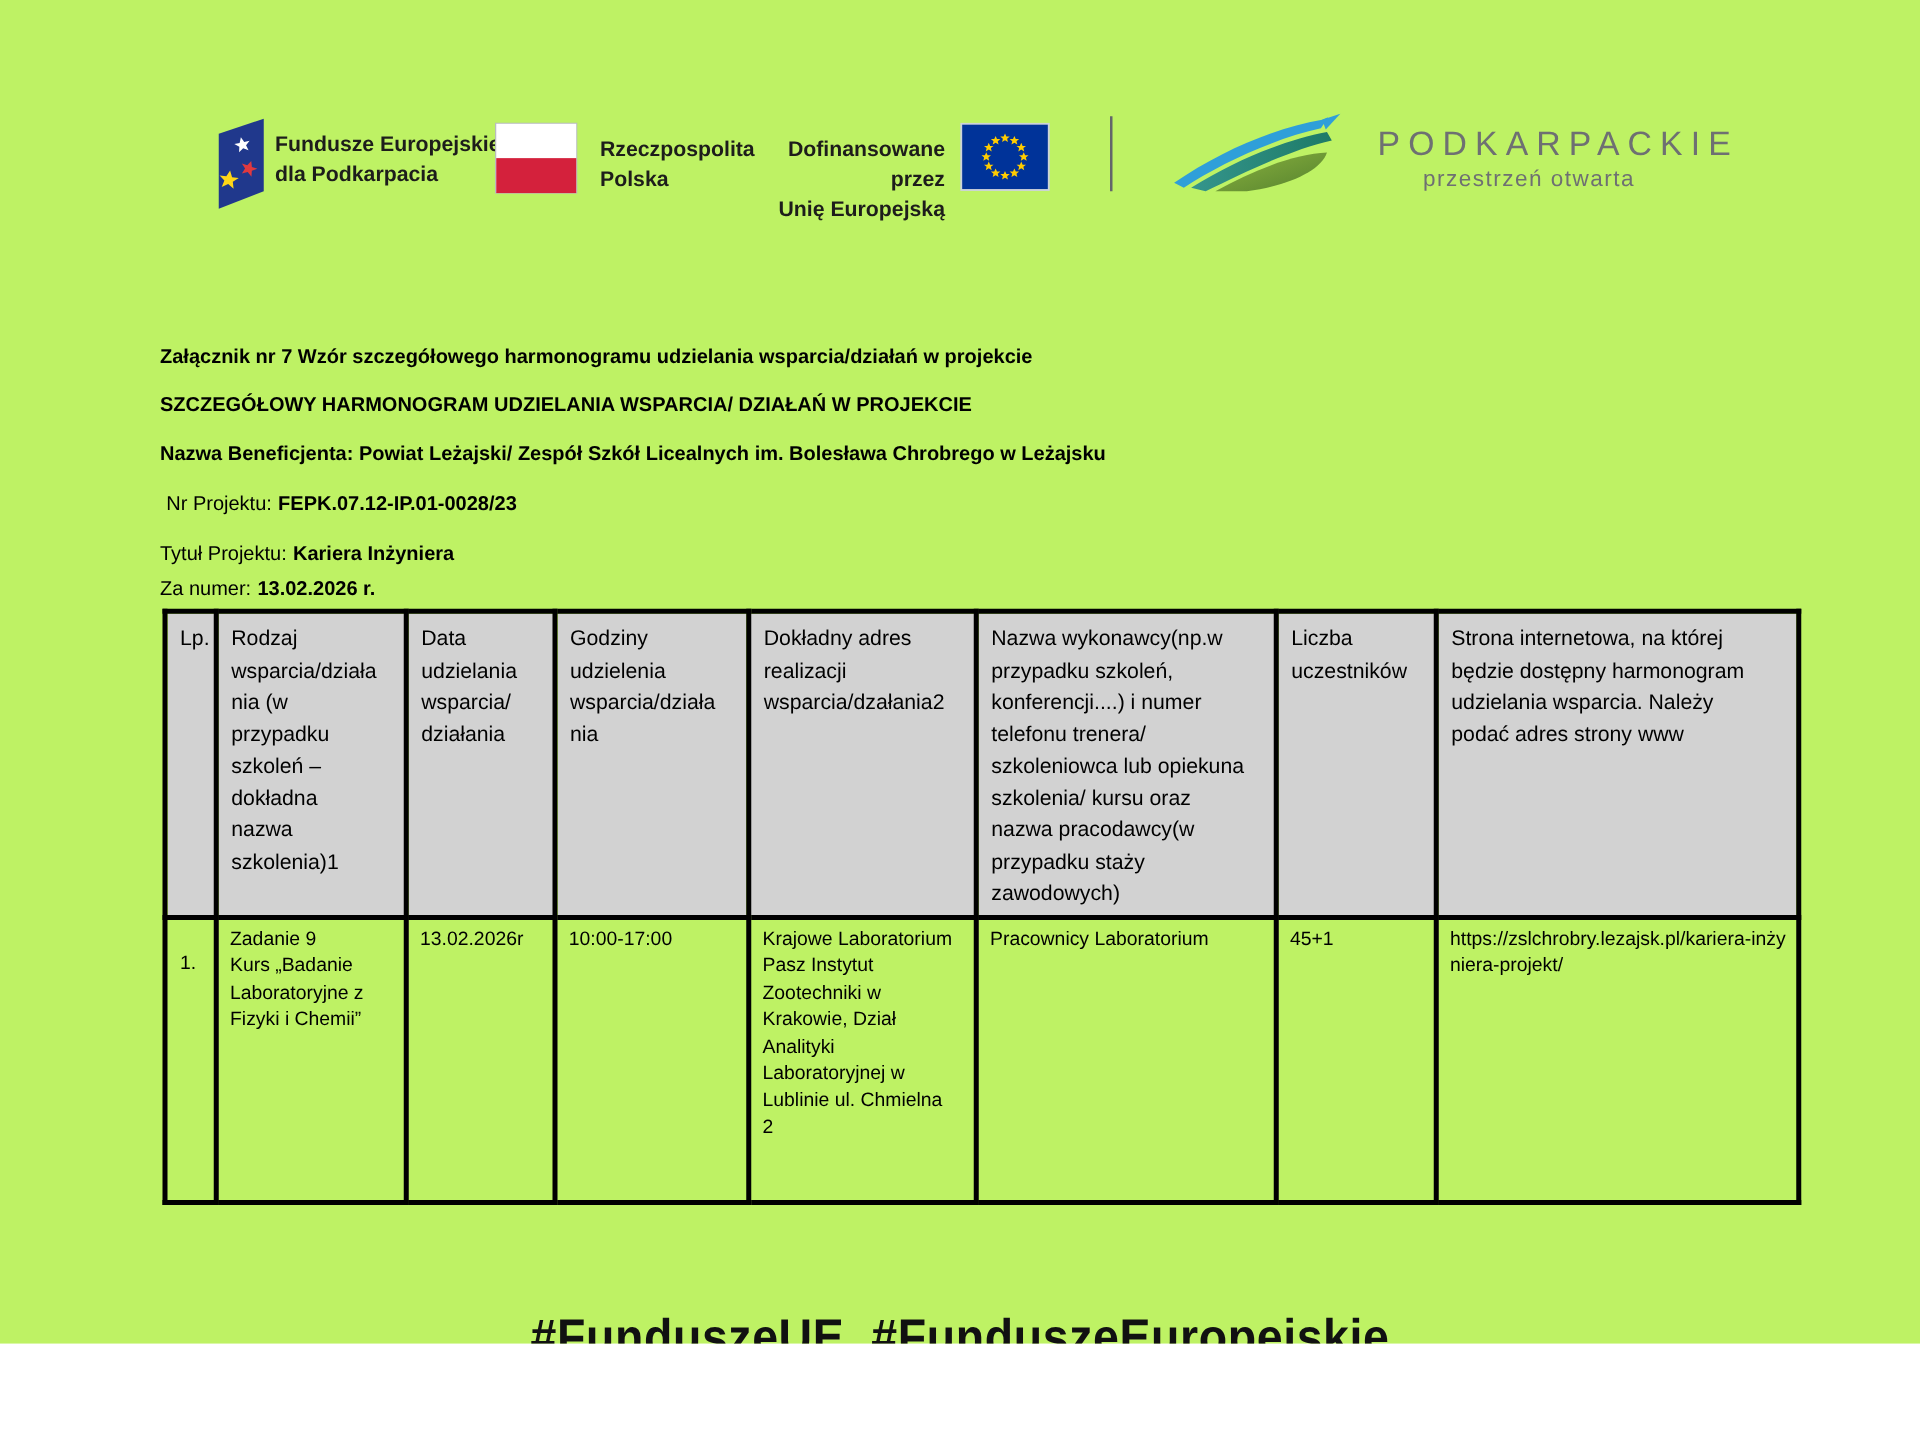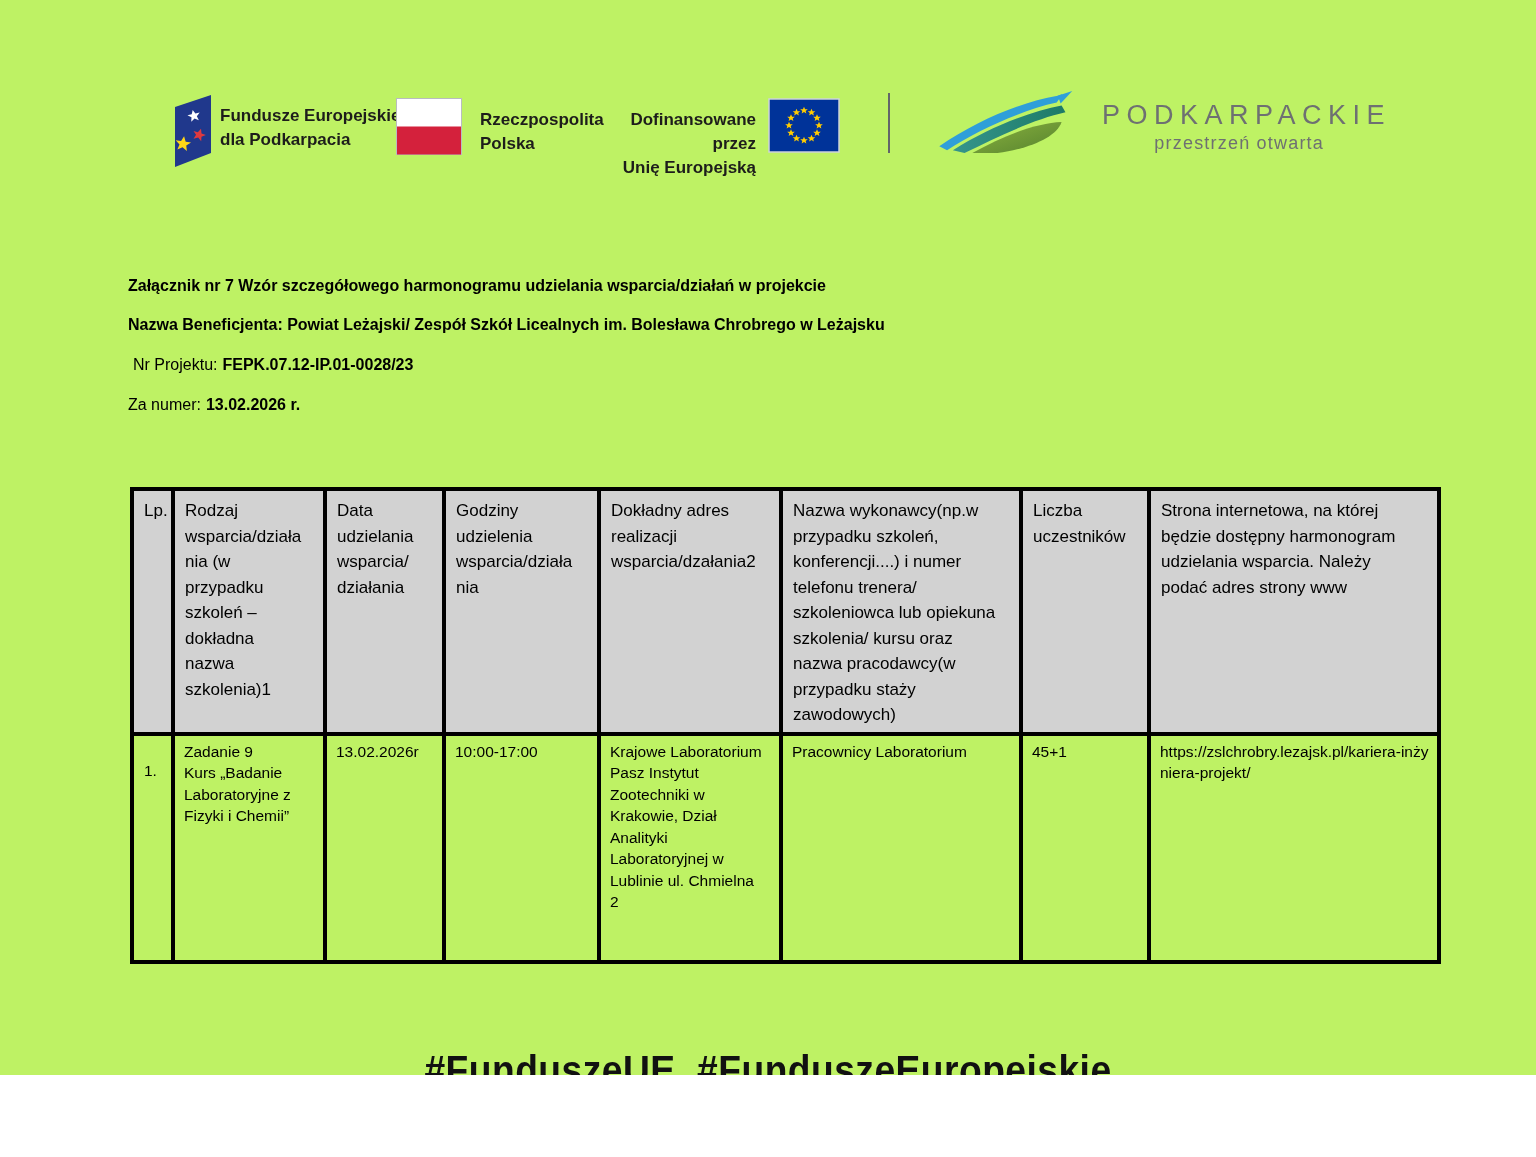--- a/index.html
+++ b/index.html
@@ -5,21 +5,21 @@
   html,body{margin:0;padding:0;background:#fff;}
   #page{position:relative;width:1536px;height:1075px;background:#bef264;
         font-family:Liberation Sans, sans-serif;color:#000;overflow:hidden;}
 
   
   .abs{position:absolute;}
   .logo-label{font-size:17px;line-height:1.42;font-weight:600;color:#1d1d1b;}
   .eu-text{width:160px;text-align:right;}
   .divider{width:2px;height:60px;background:#63666a;}
   .podk-title{font-size:27px;letter-spacing:6.5px;color:#6e7072;font-weight:400;white-space:nowrap;}
-  .podk-tagline{font-size:18px;letter-spacing:1.2px;color:#6e7072;text-align:right;margin-right:48px;margin-top:2px;}
+  .podk-tagline{font-size:18px;letter-spacing:1.2px;color:#6e7072;text-align:right;margin-right:64px;margin-top:2px;}
 
   
   .intro{position:absolute;left:128px;top:274px;width:1340px;font-size:16px;line-height:24px;}
   .intro p{margin:0 0 15px 0;}
   .intro p.bold{font-weight:bold;}
   .intro p.sp16{margin-bottom:16px;}
   .intro p.sp4{margin-bottom:4px;}
   .intro p.indent{margin-left:5px;}
   .lbl{margin-right:5px;}
   .val{font-weight:bold;}
@@ -116,23 +116,27 @@
       <path d="M34,61 C66,43 100,30 126,29 C121,44 95,56 60,61 Z" fill="url(#greenGrad)"></path>
     </svg>
   </div>
   <div class="abs" style="left:1102px;top:100px;width:270px;">
     <div class="podk-title">PODKARPACKIE</div>
     <div class="podk-tagline">przestrzeń otwarta</div>
   </div>
 
   <div class="intro">
     <p class="bold">Załącznik nr 7 Wzór szczegółowego harmonogramu udzielania wsparcia/działań w projekcie</p>
+    <p class="bold">SZCZEGÓŁOWY HARMONOGRAM UDZIELANIA WSPARCIA/ DZIAŁAŃ W PROJEKCIE</p>
     <p class="bold sp16">Nazwa Beneficjenta: Powiat Leżajski/ Zespół Szkół Licealnych im. Bolesława Chrobrego w Leżajsku</p>
     <p class="indent sp16">
       <span class="lbl">Nr Projektu:</span><span class="val">FEPK.07.12-IP.01-0028/23</span>
+    </p>
+    <p class="sp4">
+      <span class="lbl">Tytuł Projektu:</span><span class="val">Kariera Inżyniera</span>
     </p>
     <p>
       <span class="lbl">Za numer:</span><span class="val">13.02.2026 r.</span>
     </p>
   </div>
 
   <table class="schedule">
     <colgroup>
       <col style="width:41px">
         <col style="width:152px">

